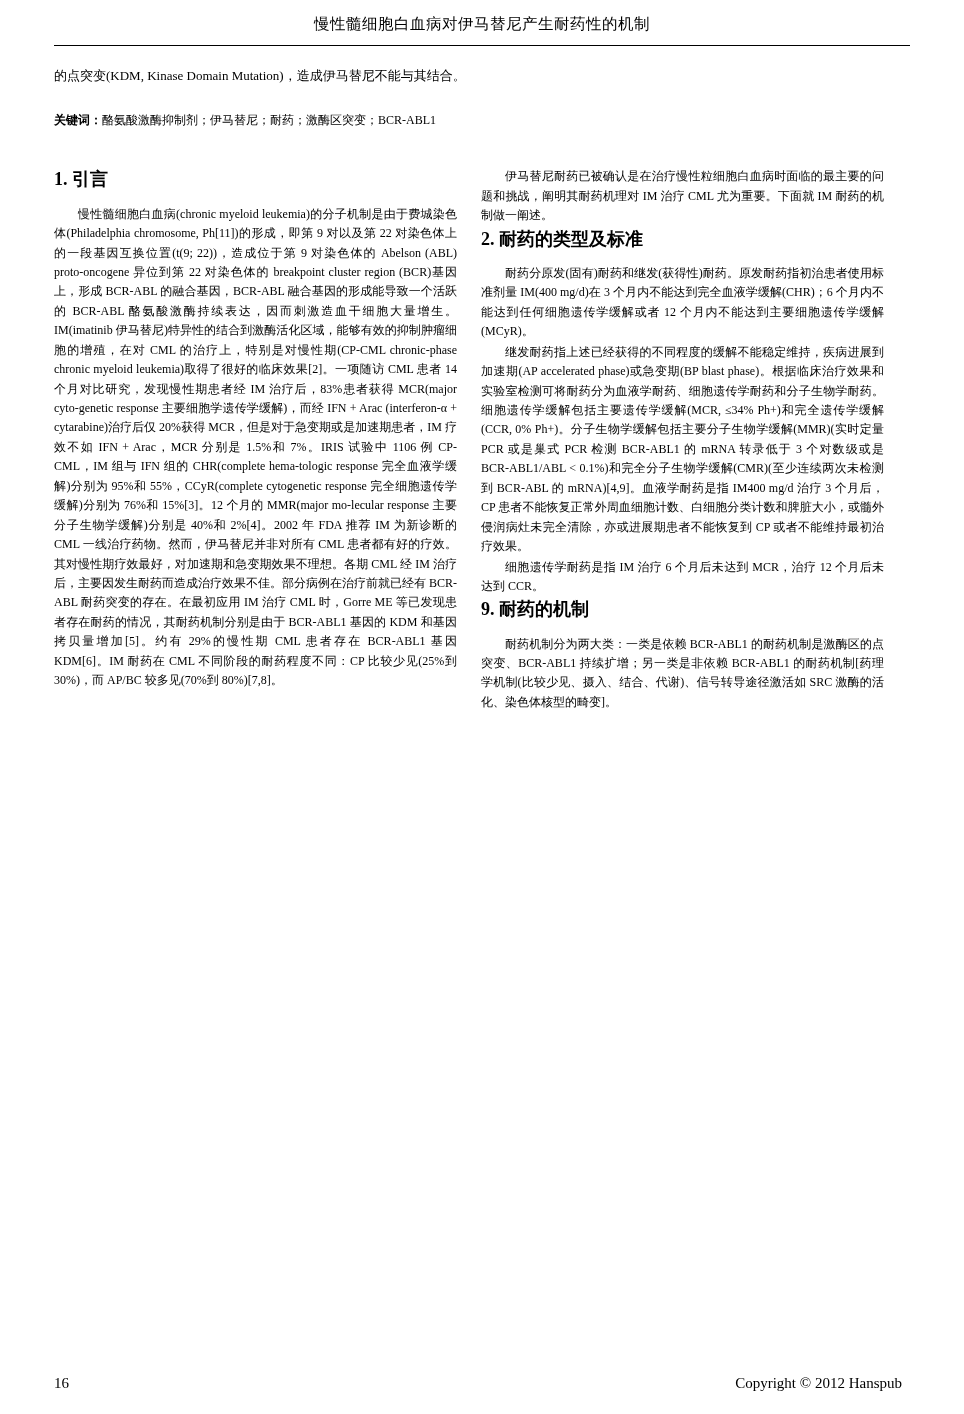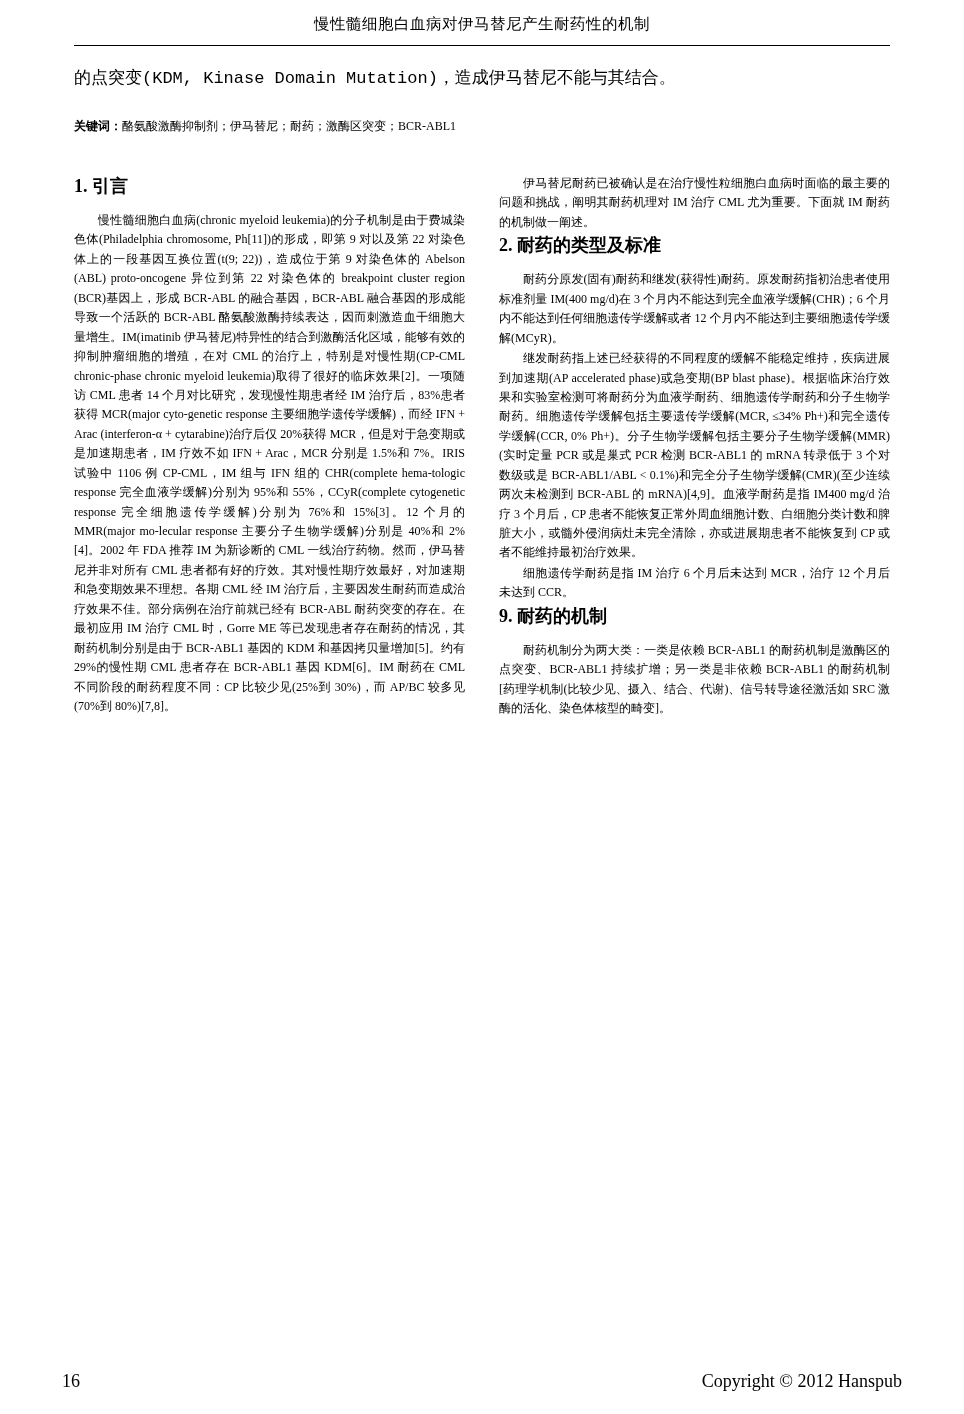--- a/index.html
+++ b/index.html
@@ -13,21 +13,21 @@
     font-family: "Liberation Serif", "DejaVu Serif", serif;
     color: #000000;
     position: relative;
     overflow: hidden;
   }
   .page {
     position: relative;
     width: 964px;
     height: 1414px;
     box-sizing: border-box;
-    padding: 0 74px;
+    padding: 0 54px;
   }
   
   .running-head {
     text-align: center;
     font-size: 15.5px;
     padding-top: 14px;
     letter-spacing: 0.5px;
   }
   .head-rule {
     border-bottom: 1.6px solid #000;
@@ -36,35 +36,34 @@
   
   .full-width {
     margin-top: 20px;
   }
   p {
     margin: 0;
     text-align: justify;
     line-height: 1.58;
   }
   .body-text {
-    font-size: 17px;
+    font-size: 13px;
     text-indent: 0;
-    font-family: Liberation Mono, monospace;
   }
   .keywords {
     font-size: 12px;
     margin-top: 24px;
   }
   .keywords b {
     font-weight: bold;
   }
   
   .columns {
     display: flex;
-    gap: 34px;
+    gap: 24px;
     margin-top: 38px;
   }
   .col {
     width: 403px;
   }
   h2.section {
     font-size: 18px;
     font-weight: bold;
     margin: 0 0 12px 0;
     line-height: 1.4;
@@ -76,26 +75,26 @@
     line-height: 1.62;
     text-align: justify;
     text-justify: inter-ideograph;
     margin-bottom: 1px;
   }
   .indent {
     text-indent: 2em;
   }
   .footer {
     position: absolute;
-    left: 62px;
+    left: 54px;
     right: 62px;
     bottom: 22px;
     display: flex;
     justify-content: space-between;
-    font-size: 18px;
+    font-size: 15px;
   }
   .footer-left { font-family: "Liberation Serif", serif; }
   .footer-right { font-family: "Liberation Serif", serif; }
 </style>
 </head>
 <body>
 
 <div class="page">
 
   <div class="running-head">慢性髓细胞白血病对伊马替尼产生耐药性的机制</div>

